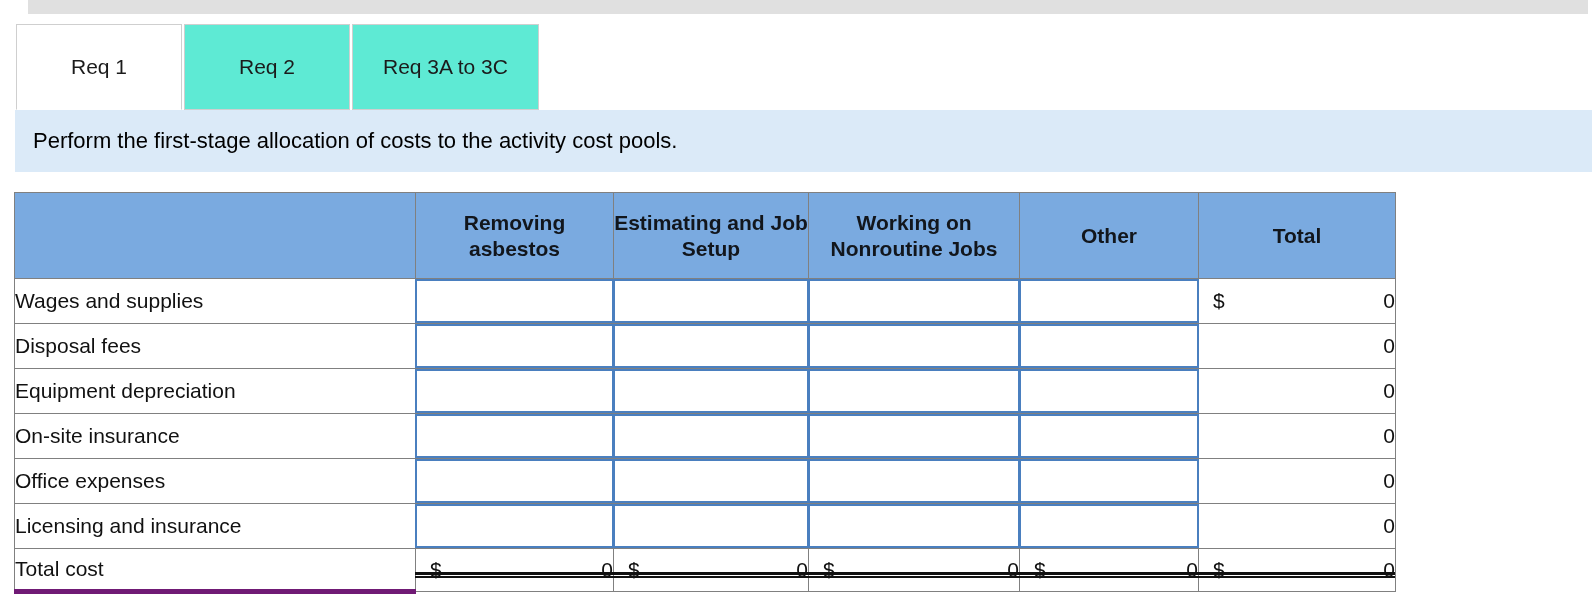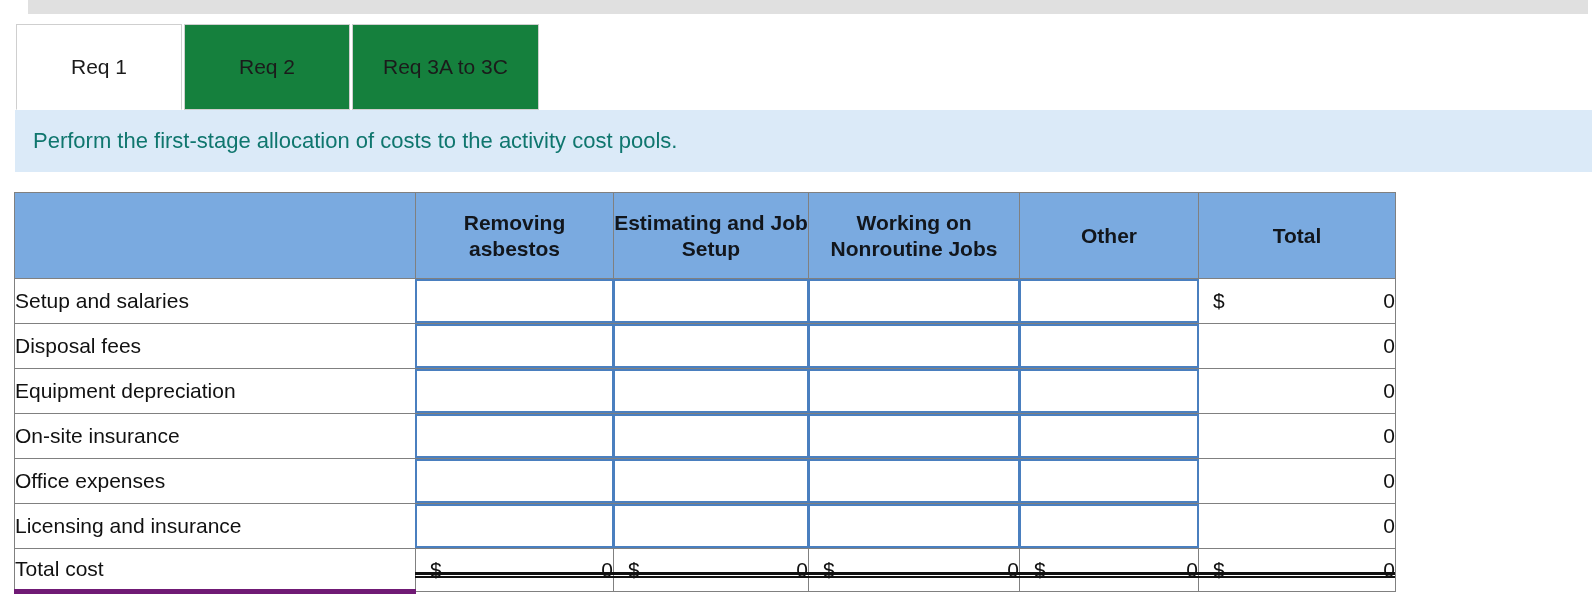--- a/index.html
+++ b/index.html
@@ -31,21 +31,21 @@
   .tab-bar {
     position: absolute;
     left: 16px;
     top: 24px;
     height: 76px;
     display: flex;
     align-items: stretch;
   }
   .tab {
     border: 1px solid #cfcfcf;
-    background: #15803d;
+    background: #5eead4;
     display: flex;
     align-items: center;
     justify-content: center;
     font-size: 21px;
     color: #1b1b1b;
     padding: 0 30px;
     min-width: 166px;
     height: 86px;
     margin-right: 2px;
     cursor: pointer;
@@ -63,21 +63,21 @@
     position: absolute;
     left: 15px;
     top: 110px;
     width: 1577px;
     height: 62px;
     background: #dbeaf8;
     display: flex;
     align-items: center;
     padding-left: 18px;
     font-size: 22px;
-    color: #0f766e;
+    color: #000000;
   }
 
   
   .tbl-wrap {
     position: absolute;
     left: 14px;
     top: 192px;
     width: 1381px;
   }
   table.sheet {
@@ -206,21 +206,21 @@
           <th>Removing asbestos</th>
           <th>Estimating and Job Setup</th>
           <th>Working on Nonroutine Jobs</th>
           <th>Other</th>
           <th>Total</th>
         </tr>
       </thead>
       <tbody>
 
         <tr class="data-row">
-          <td class="rowlabel">Setup and salaries</td>
+          <td class="rowlabel">Wages and supplies</td>
           <td class="inputcell">
             <span class="entry"></span>
           </td>
           <td class="inputcell">
             <span class="entry"></span>
           </td>
           <td class="inputcell">
             <span class="entry"></span>
           </td>
           <td class="inputcell">

